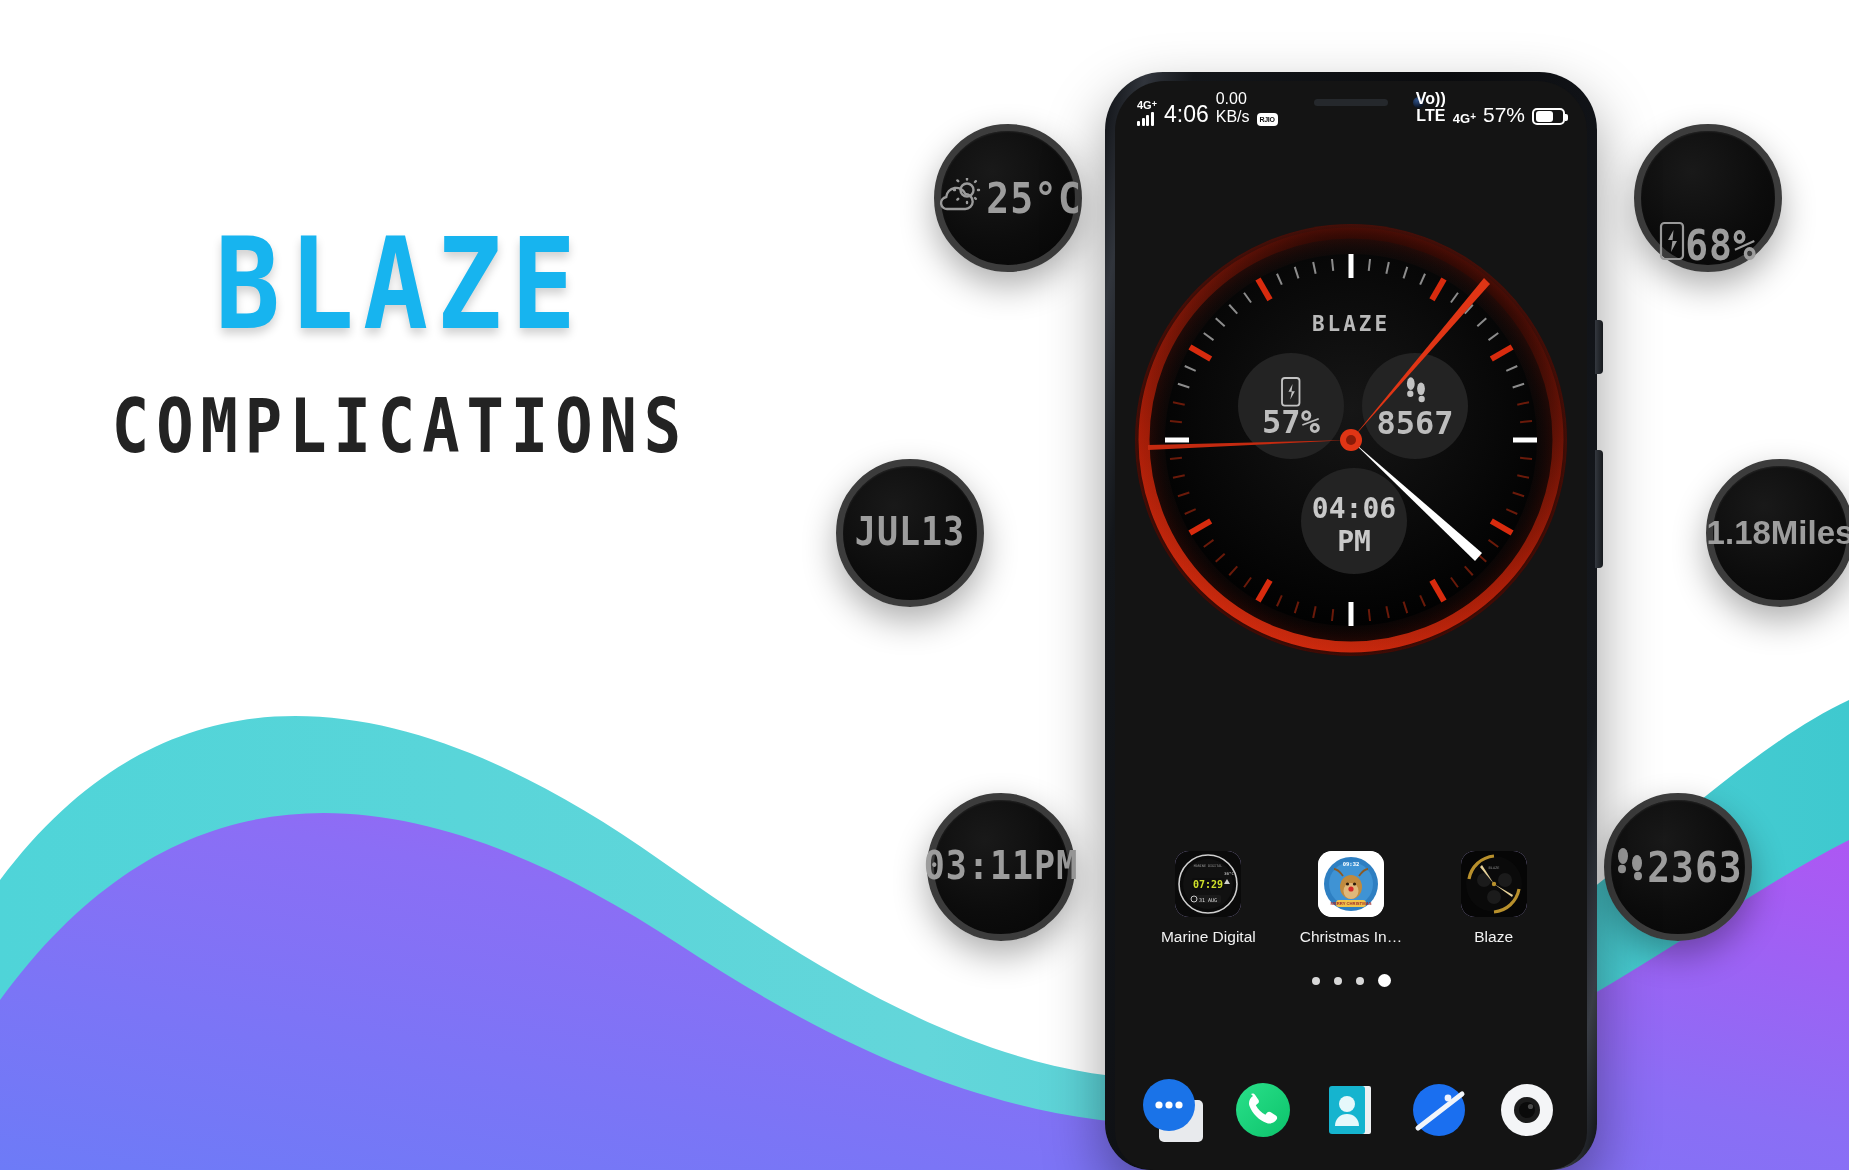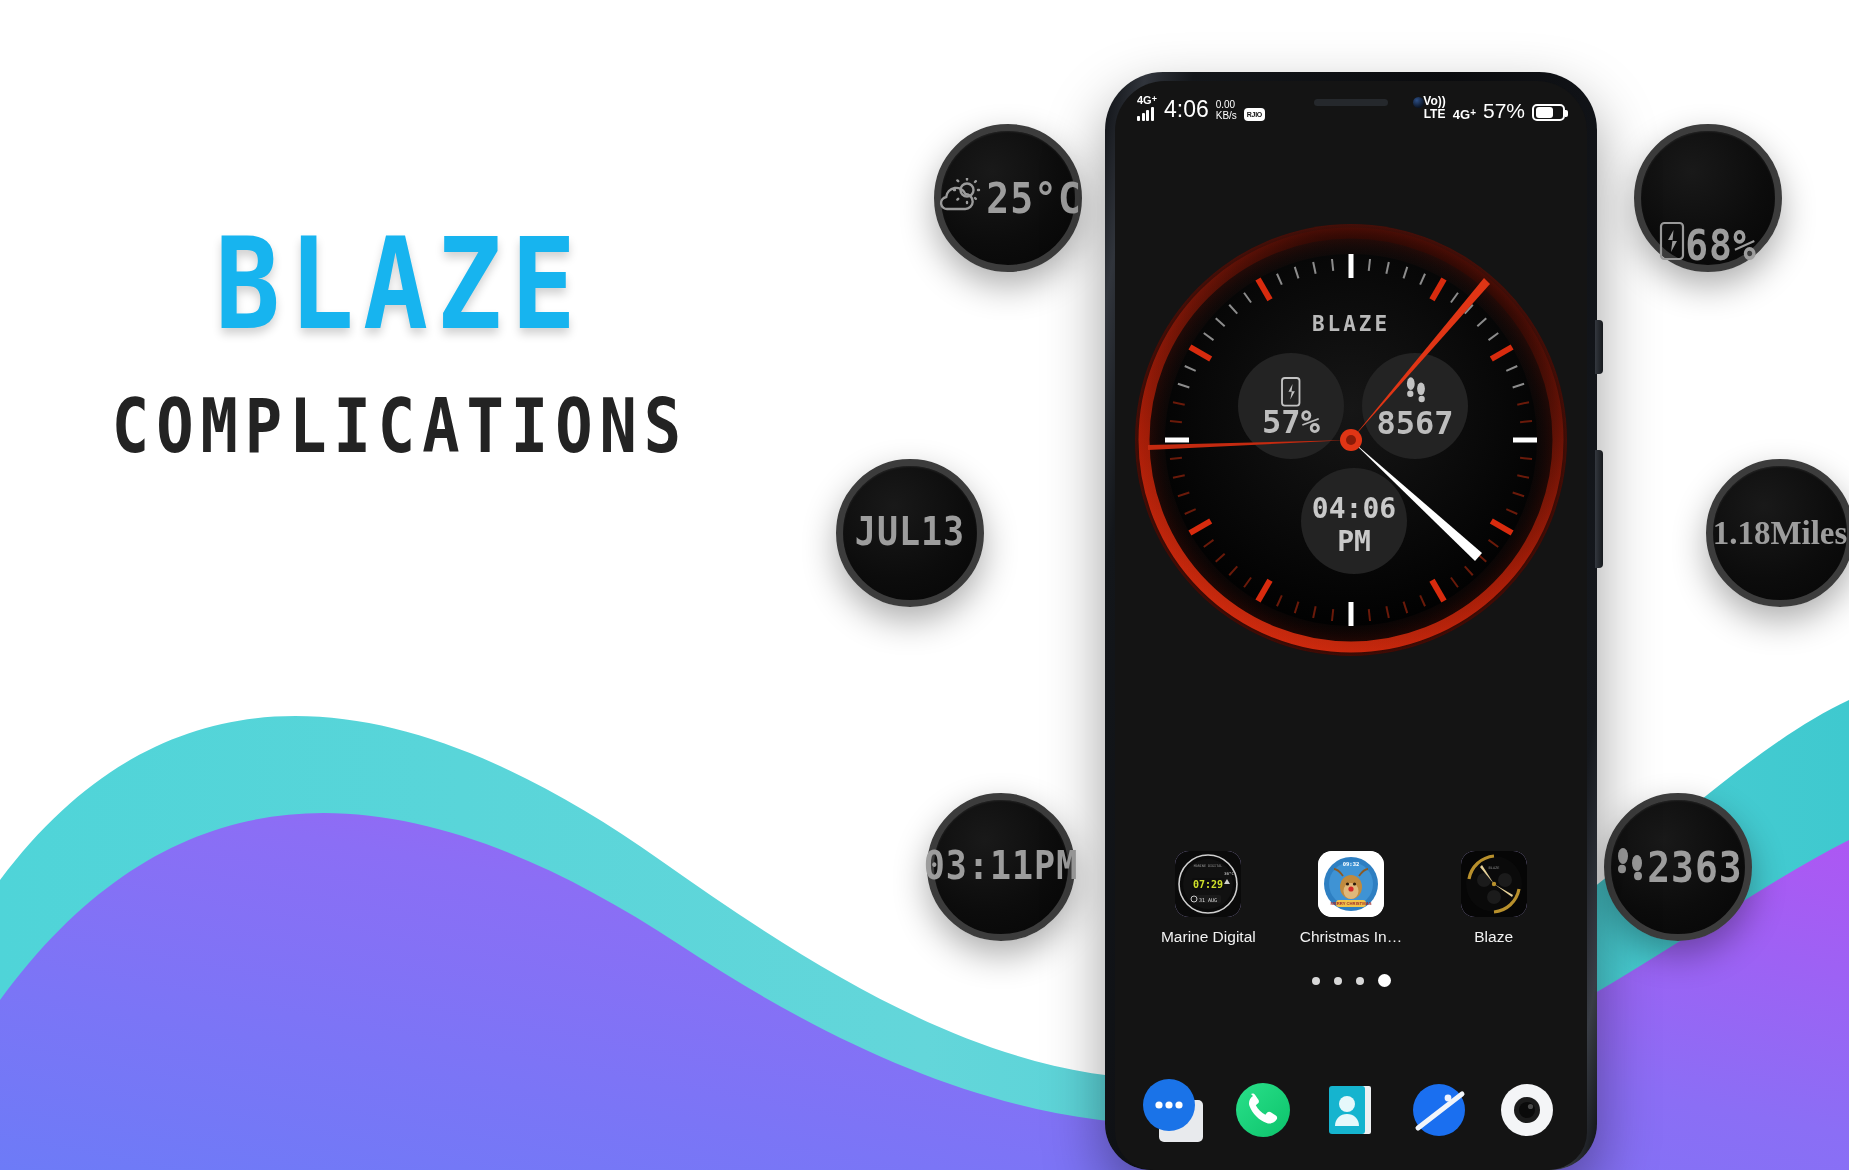--- a/index.html
+++ b/index.html
@@ -50,21 +50,21 @@
   .bubble .b-icon { display:block; margin-bottom:4px; line-height:0; }
   .bubble .b-val {
     font-family:"DejaVu Sans Mono", monospace;
     font-weight:bold;
     color:#9d9d9d;
     line-height:1.06;
     text-align:center;
     letter-spacing:1px;
     transform:scaleY(1.12);
   }
-  .bubble .b-val.plain { font-family:Liberation Serif, serif; letter-spacing:0; font-weight:600; transform:none; }
+  .bubble .b-val.plain { font-family:Liberation Sans, sans-serif; letter-spacing:0; font-weight:600; transform:none; }
 
   
   #bubble-weather { left:934px; top:124px;  width:148px; height:148px; }
   #bubble-weather .b-val { font-size:38px; }
   #bubble-date    { left:836px; top:459px;  width:148px; height:148px; }
   #bubble-date .b-val { font-size:35px; }
   #bubble-time    { left:927px; top:793px;  width:148px; height:148px; }
   #bubble-time .b-val { font-size:35px; }
   #bubble-battery { left:1634px;top:124px;  width:148px; height:148px;align-items:flex-end; }
   #bubble-battery .b-val { font-size:38px; }
@@ -104,26 +104,26 @@
   }
   #status-left, #status-right { display:flex; align-items:flex-end; gap:7px; }
   #status-left { flex:0 0 auto; }
   #status-right { margin-left:auto; }
   .net-label { font-size:11px; font-weight:bold; line-height:1; }
   .sig-bars { display:flex; align-items:flex-end; gap:1.5px; height:14px; }
   .sig-bars i { width:3px; background:#fff; border-radius:1px; display:block; }
   .sig-bars i:nth-child(1){height:5px}.sig-bars i:nth-child(2){height:8px}
   .sig-bars i:nth-child(3){height:11px}.sig-bars i:nth-child(4){height:14px}
   #status-clock { font-size:23px; line-height:1; font-weight:400;text-align:right; }
-  .netspeed { font-size:10px; line-height:1.1; text-align:left; }
+  .netspeed { font-size:16px; line-height:1.1; text-align:left; }
   .sim-chip {
     background:#fff; color:#111; font-size:7px; font-weight:bold;
     border-radius:4px; padding:3px 3px; line-height:1; letter-spacing:-.3px;
   }
-  .volte { font-size:12px; font-weight:bold; line-height:1.05; text-align:center; }
+  .volte { font-size:16px; font-weight:bold; line-height:1.05; text-align:center; }
   #batt-pct { font-size:21px; line-height:1; }
   .batt-icon { width:33px; height:17px; border:2px solid #fff; border-radius:5px; position:relative; display:flex; align-items:center; }
   .batt-icon::after { content:""; position:absolute; right:-5px; top:4px; width:3px; height:7px; background:#fff; border-radius:0 2px 2px 0; }
   .batt-icon i { display:block; height:11px; margin-left:2px; background:#fff; border-radius:3px; width:17px; }
   
   #earpiece { position:absolute; left:50%; transform:translateX(-50%); top:18px; width:74px; height:7px; border-radius:4px; background:#25282c; }
   #front-cam { position:absolute; left:calc(50% + 62px); top:16px; width:11px; height:11px; border-radius:50%;
                background:radial-gradient(circle at 35% 30%,#2d4f86,#0b1526 70%); }
 
   

